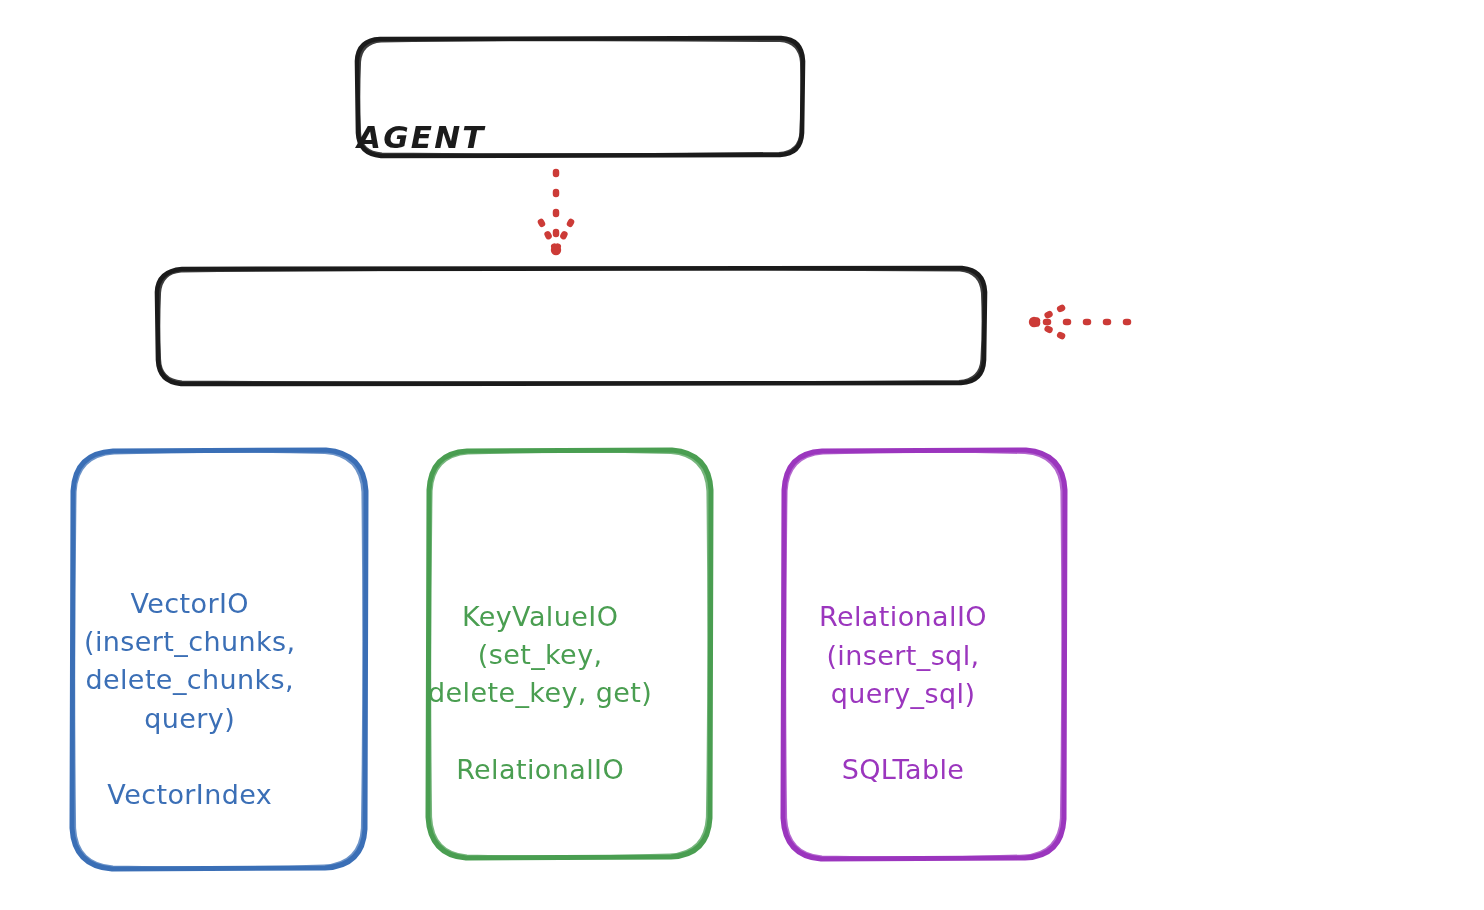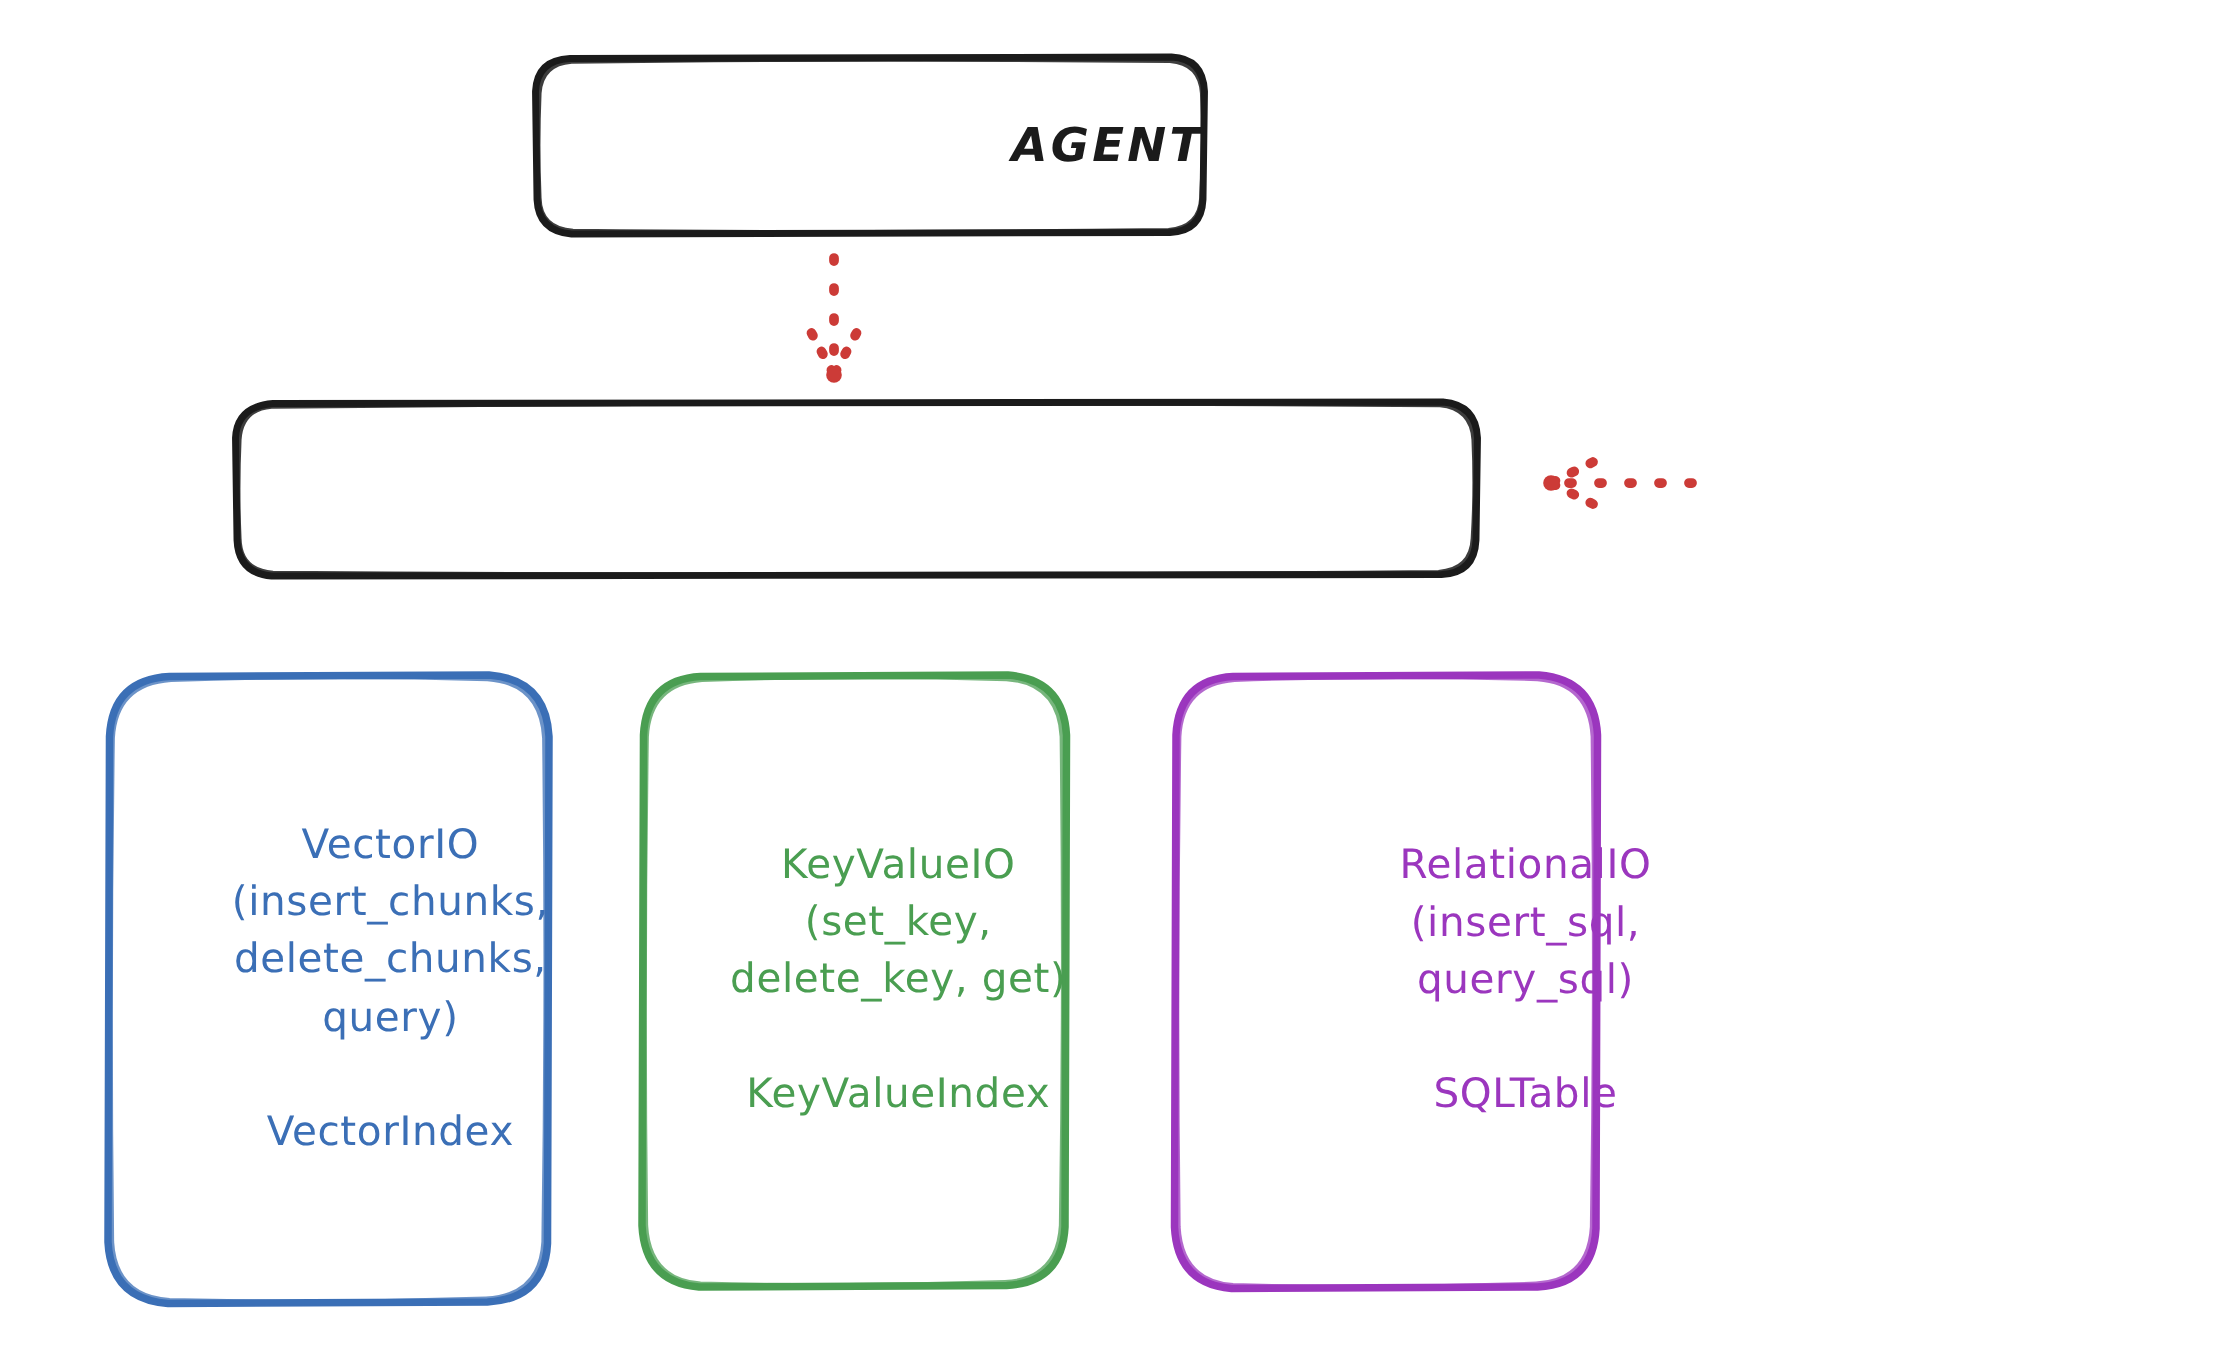--- a/index.html
+++ b/index.html
@@ -22,23 +22,24 @@
     top: 0;
     left: 0;
     width: 1484px;
     height: 910px;
     pointer-events: none;
   }
   .node {
     position: absolute;
     display: flex;
     align-items: center;
-    justify-content: flex-end;
+    justify-content: flex-start;
     text-align: center;
     box-sizing: border-box;
+    margin-top: 40px;
   }
   .node-label {
     white-space: pre-line;
     line-height: 1.30;
     letter-spacing: 0.6px;
   }
   
   #agent-box {
     left: 357px; top: 38px; width: 446px; height: 118px;
   }
@@ -54,21 +55,21 @@
   #ragtool-box {
     left: 157px; top: 268px; width: 828px; height: 116px;
   }
   #ragtool-box .node-label {
     font-size: 30px;
     font-weight: 400;
     color: #1b1b1b;
     letter-spacing: 1.4px;
   }
   
-  #vectorio-box { left: 72px;  top: 450px; width: 294px; height: 419px; }
+  #vectorio-box { left: 84px;  top: 450px; width: 294px; height: 419px; }
   #keyvalueio-box { left: 428px; top: 450px; width: 283px; height: 407px; }
   #relationalio-box { left: 819px; top: 450px; width: 282px; height: 408px; }
 
   #vectorio-box .node-label   { color: #3B6FB6; }
   #keyvalueio-box .node-label { color: #4A9E51; }
   #relationalio-box .node-label { color: #9B36BE; }
 
   .card-text {
     font-size: 27px;
     line-height: 1.42;
@@ -166,21 +167,21 @@
 query)
 
 VectorIndex</div>
   </div>
 
   <div class="node" id="keyvalueio-box">
     <div class="node-label card-text">KeyValueIO
 (set_key,
 delete_key, get)
 
-KeyValueIndex</div>
+RelationalIO</div>
   </div>
 
   <div class="node" id="relationalio-box">
     <div class="node-label card-text">RelationalIO
 (insert_sql,
 query_sql)
 
 SQLTable</div>
   </div>
 

